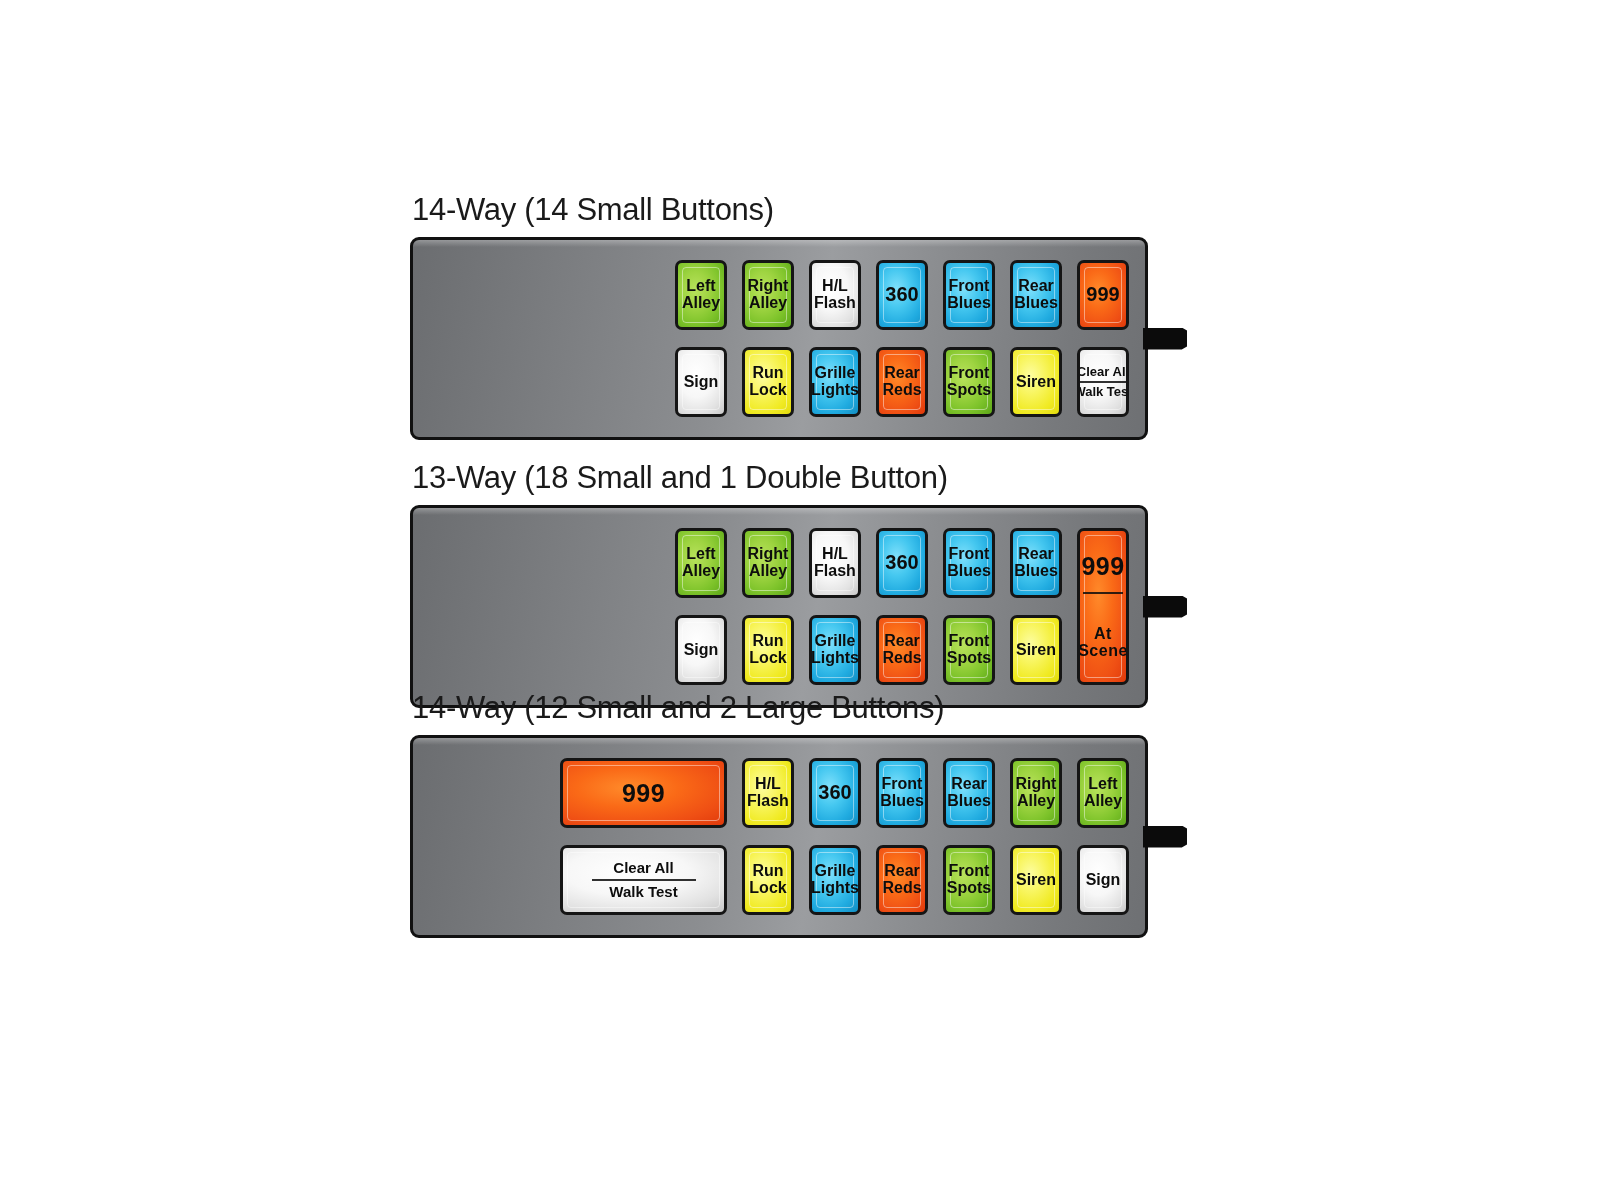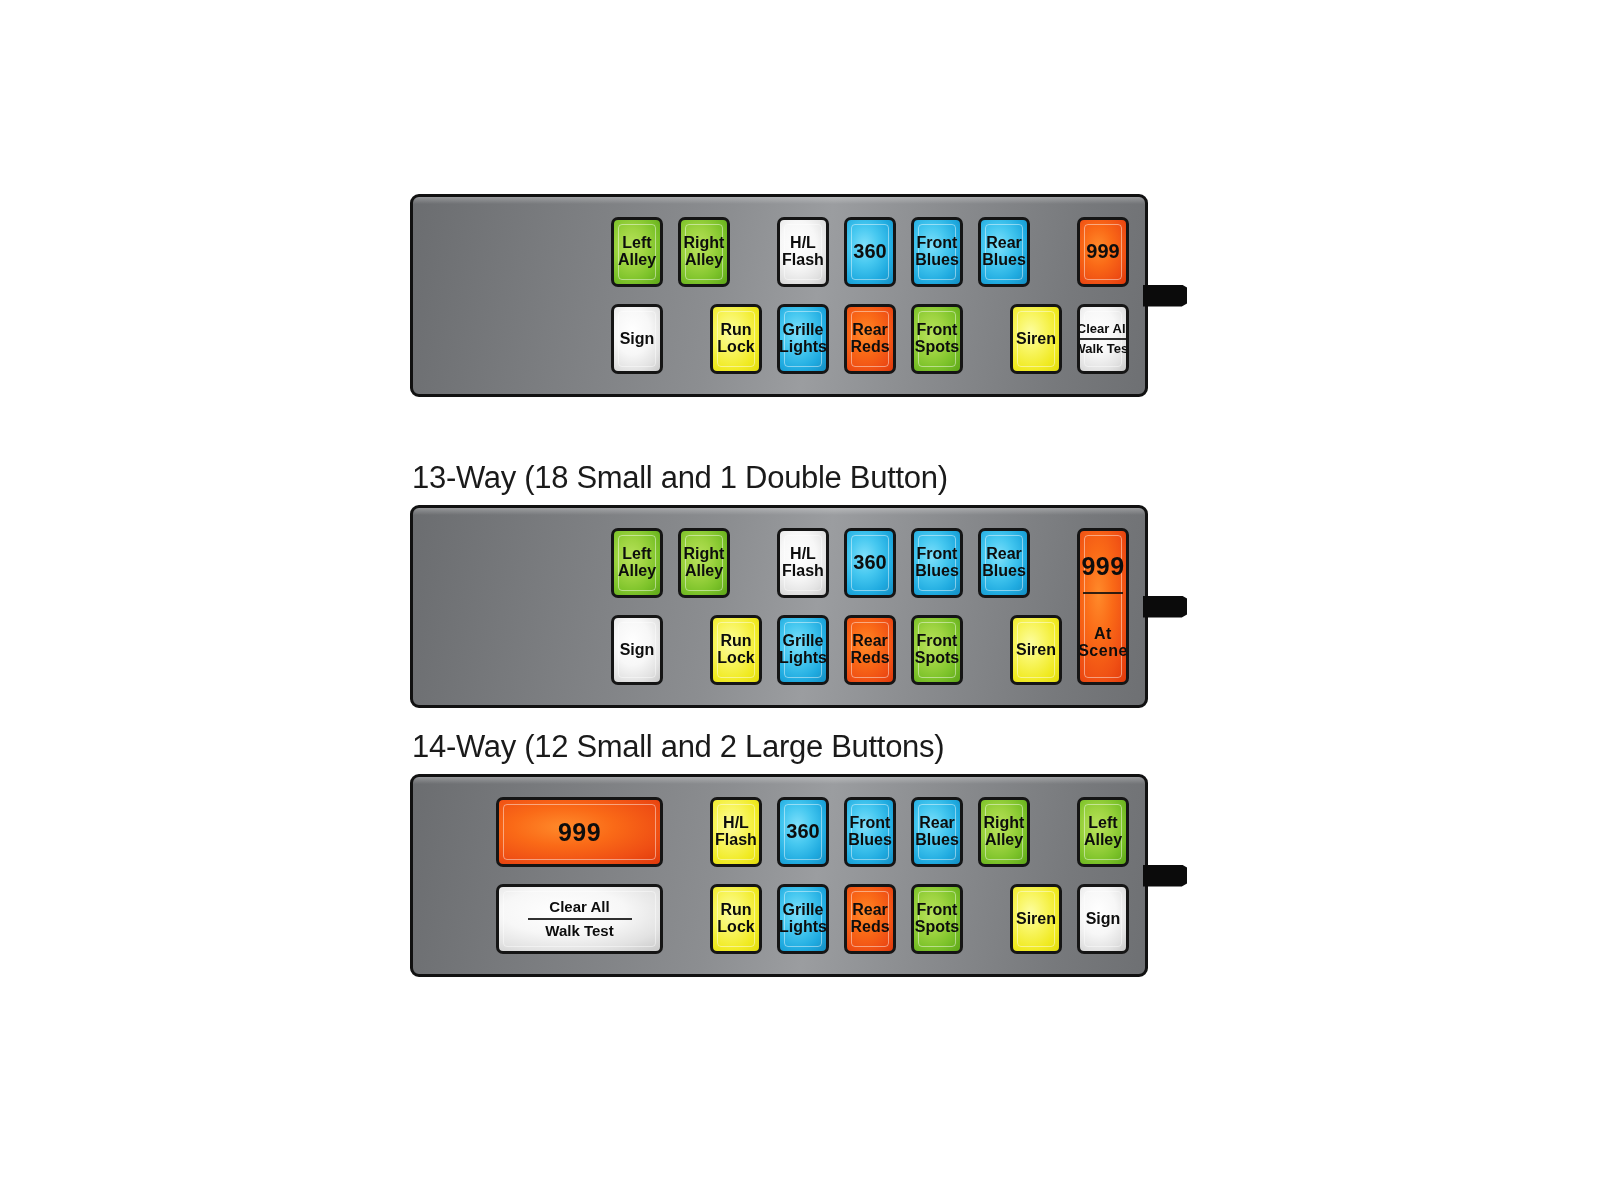--- a/index.html
+++ b/index.html
@@ -112,27 +112,28 @@
   .btn.small-split{font-size:13px;font-weight:600;}
   .btn.small-split .rule{width:62px;height:1.5px;margin:2px 0;}
   .btn.wide.small-split{font-size:15px;}
   .btn.wide.small-split .rule{width:104px;margin:3px 0;}
 
   
   .c-green{background:radial-gradient(ellipse 80% 75% at 38% 42%,#b8e25c 0%,#9ed441 38%,#7dc32a 72%,#64ad1c 100%);}
   .c-white{background:radial-gradient(ellipse 85% 80% at 40% 38%,#ffffff 0%,#f7f7f7 45%,#e2e2e2 78%,#cdcdcd 100%);}
   .c-blue{background:radial-gradient(ellipse 82% 78% at 38% 40%,#7fe0fb 0%,#46c8f0 38%,#20abe0 74%,#1694c9 100%);}
   .c-orange{background:radial-gradient(ellipse 82% 78% at 40% 42%,#ff8a2a 0%,#fa6a17 38%,#ef4f14 75%,#e23c0c 100%);}
-  .c-yellow{background:radial-gradient(ellipse 85% 80% at 38% 40%,#fdfda0 0%,#f8f560 36%,#f0ea22 74%,#e4dd10 100%);margin-left:32px;}
+  .c-yellow{background:radial-gradient(ellipse 85% 80% at 38% 40%,#fdfda0 0%,#f8f560 36%,#f0ea22 74%,#e4dd10 100%);}
 </style>
 </head>
 <body>
 
 <div id="stage">
     <div class="panel-group" style="top: 194px;">
+      <div class="panel-title">14-Way (14 Small Buttons)</div>
       <div class="housing">
         <div class="grid">
           <div class="btn c-green ">
             <span class="inner-ring"></span>
             <span class="lbl"><span>Left</span><br><span>Alley</span></span>
           </div>
           <div class="btn c-white ">
             <span class="inner-ring"></span>
             <span class="lbl"><span>Sign</span></span>
           </div>
@@ -249,21 +250,21 @@
             <span class="split">
               <span>999</span>
               <span class="rule"></span>
               <span style="font-size: 16px; font-weight: 600; margin-top: 19px;"><span>At</span><br><span>Scene</span></span>
             </span>
           </div>
         </div>
         <div class="conn-tab"></div>
       </div>
     </div>
-    <div class="panel-group" style="top: 731px;">
+    <div class="panel-group" style="top: 692px;">
       <div class="panel-title">14-Way (12 Small and 2 Large Buttons)</div>
       <div class="housing">
         <div class="grid">
           <div class="btn c-orange wide big-num">
             <span class="inner-ring"></span>
             <span class="lbl"><span>999</span></span>
           </div>
           <div class="btn c-white wide small-split">
             <span class="inner-ring"></span>
             <span class="split">

